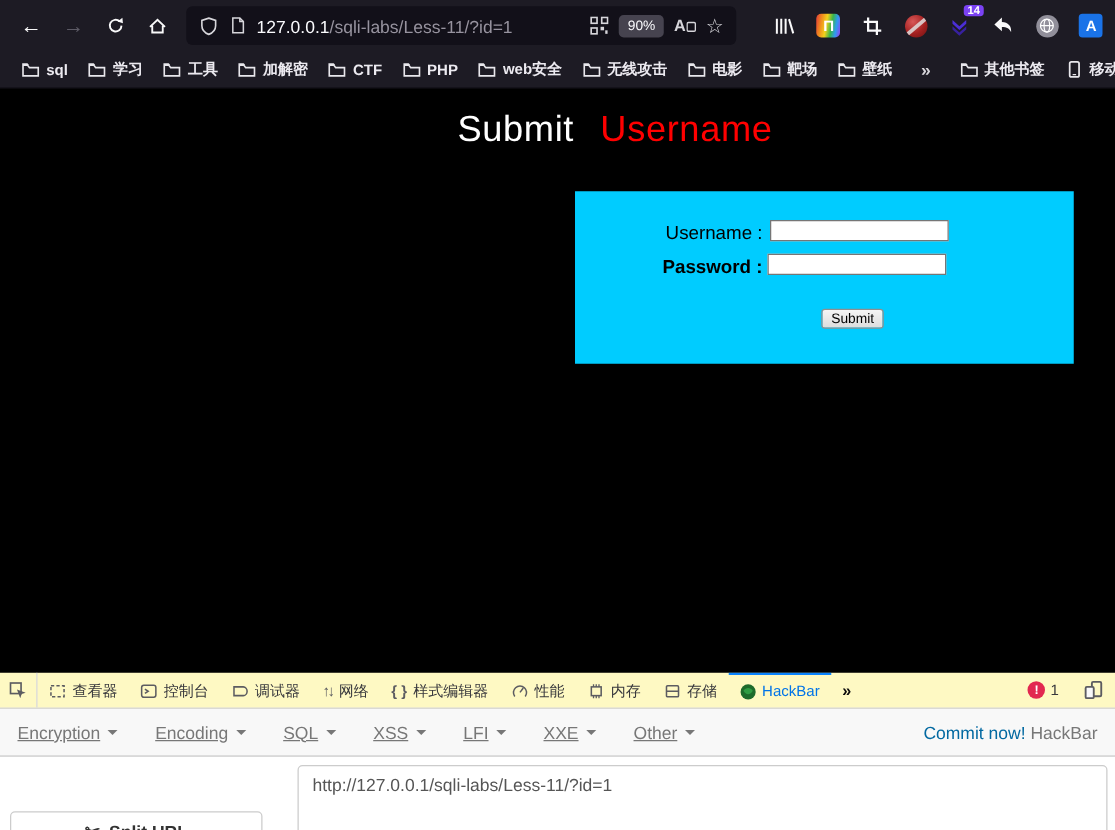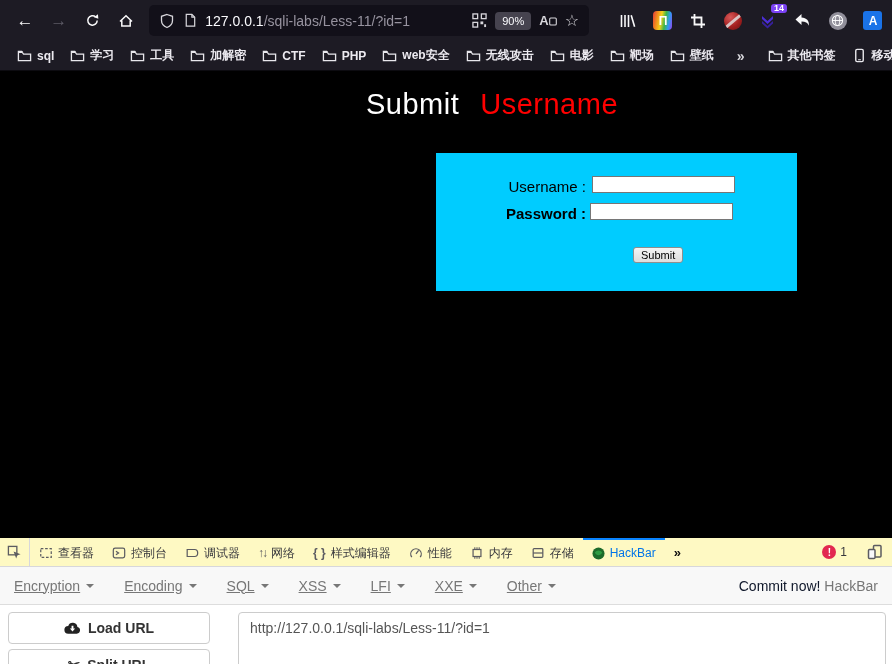--- a/index.html
+++ b/index.html
@@ -42,21 +42,21 @@
   .bm-item { display:flex; align-items:center; gap:5px; color:#eceaf0; font-size:12px; font-weight:bold;
     padding:4px 7px; border-radius:3px; cursor:pointer; white-space:nowrap; }
   .bm-chevron { margin-left:auto; color:#d7d6db; font-size:14px; font-weight:bold; padding:0 14px; cursor:pointer; }
   .bm-mobile { overflow:hidden; max-width:70px; }
 
   
   .page { position:relative; height:467px; background:#000; }
   .welcome { position:absolute; left:366px; top:17px; font-size:29px; letter-spacing:.5px; }
   .welcome .w { color:#fff; }
   .welcome .n { color:#ff0000; margin-left:21px; }
-  .login-box { position:absolute; left:436px; top:82px; width:361px; height:138px; background:#00CCFF; }
+  .login-box { position:absolute; left:460px; top:82px; width:399px; height:138px; background:#00CCFF; }
   .fl { position:absolute; color:#000; font-size:15px; width:150px; text-align:right; }
   .fl1 { left:0; top:25px; } .fl2 { left:0; top:52px;font-weight:bold; }
   .fi { position:absolute; width:143px; height:17px; border:1px solid #767676; background:#fff;
     font-size:12px; padding:0 3px; }
   .fi1 { left:156px; top:23px; } .fi2 { left:154px; top:50px; }
   .submit-btn { position:absolute; left:197px; top:94px; font-size:11px; padding:1px 7px;
     background:linear-gradient(#f5f5f5,#ddd); border:1px solid #8f8f8f; border-radius:3px; cursor:pointer; }
 
   
   .dt-tabs { height:29px; background:#fef9c3; display:flex; align-items:stretch;
@@ -75,21 +75,21 @@
   .dt-sep { width:1px; background:#d7d7db; margin:4px 0; }
   .resp-btn { width:34px; border:none; background:none; display:flex; align-items:center;
     justify-content:center; cursor:pointer; }
 
   .hb-menu { height:38px; background:#f8f8f8; border-bottom:1px solid #ddd; display:flex;
     align-items:center; padding:0 14px; gap:30px; font-size:14px; color:#777; }
   .hb-menu-item { cursor:pointer; display:flex; align-items:center; white-space:nowrap;text-decoration:underline; }
   .caret { width:0; height:0; border-left:4px solid transparent; border-right:4px solid transparent;
     border-top:4px solid #777; margin-left:6px; display:inline-block; }
   .hb-commit { margin-left:auto; white-space:nowrap; font-size:14px; }
-  .hb-commit a { color:#0f172a; text-decoration:none; cursor:pointer; }
+  .hb-commit a { color:#0369a1; text-decoration:none; cursor:pointer; }
   .hb-brand { color:#777; }
 
   .hb-content { position:relative; height:59px; background:#fff; overflow:hidden; }
   .hb-btn { position:absolute; left:8px; width:202px; height:32px; background:#fff;
     border:1px solid #ccc; border-radius:4px; font-size:14px; color:#333; cursor:pointer;
     display:flex; align-items:center; justify-content:center; gap:7px; font-weight:bold; }
   .hb-load { top:7px; } .hb-split { top:44px; }
   .hb-ta { position:absolute; left:238px; top:7px; width:648px; height:84px; border:1px solid #ccc;
     border-radius:4px; resize:none; font-family:"Liberation Sans",sans-serif; font-size:14px;
     color:#555; padding:7px 11px; outline:none; }
@@ -417,26 +417,19 @@
         <span class="caret"></span>
       </span>
     <span class="hb-menu-item">
         <span>Other</span>
         <span class="caret"></span>
       </span>
     <span class="hb-commit"><a>Commit now!</a> <span class="hb-brand">HackBar</span></span>
   </div>
 
   <div class="hb-content">
-    <button class="hb-btn hb-load">
-      <svg width="17" height="14" viewBox="0 0 18 14">
-        <path d="M4.5 13h9a3.6 3.6 0 0 0 .7-7.1A5 5 0 0 0 4.5 4.8 3.4 3.4 0 0 0 4.5 13z" fill="#222"></path>
-        <polygon points="8,4.5 10,4.5 10,7.5 11.8,7.5 9,10.6 6.2,7.5 8,7.5" fill="#fff"></polygon>
-      </svg>
-      <span>Load URL</span>
-    </button>
     <button class="hb-btn hb-split">
       <span style="font-size:15px">✂</span>
       <span>Split URL</span>
     </button>
     <textarea class="hb-ta" spellcheck="false" style="">http://127.0.0.1/sqli-labs/Less-11/?id=1</textarea>
   </div>
 </div>
 
 </body></html>

